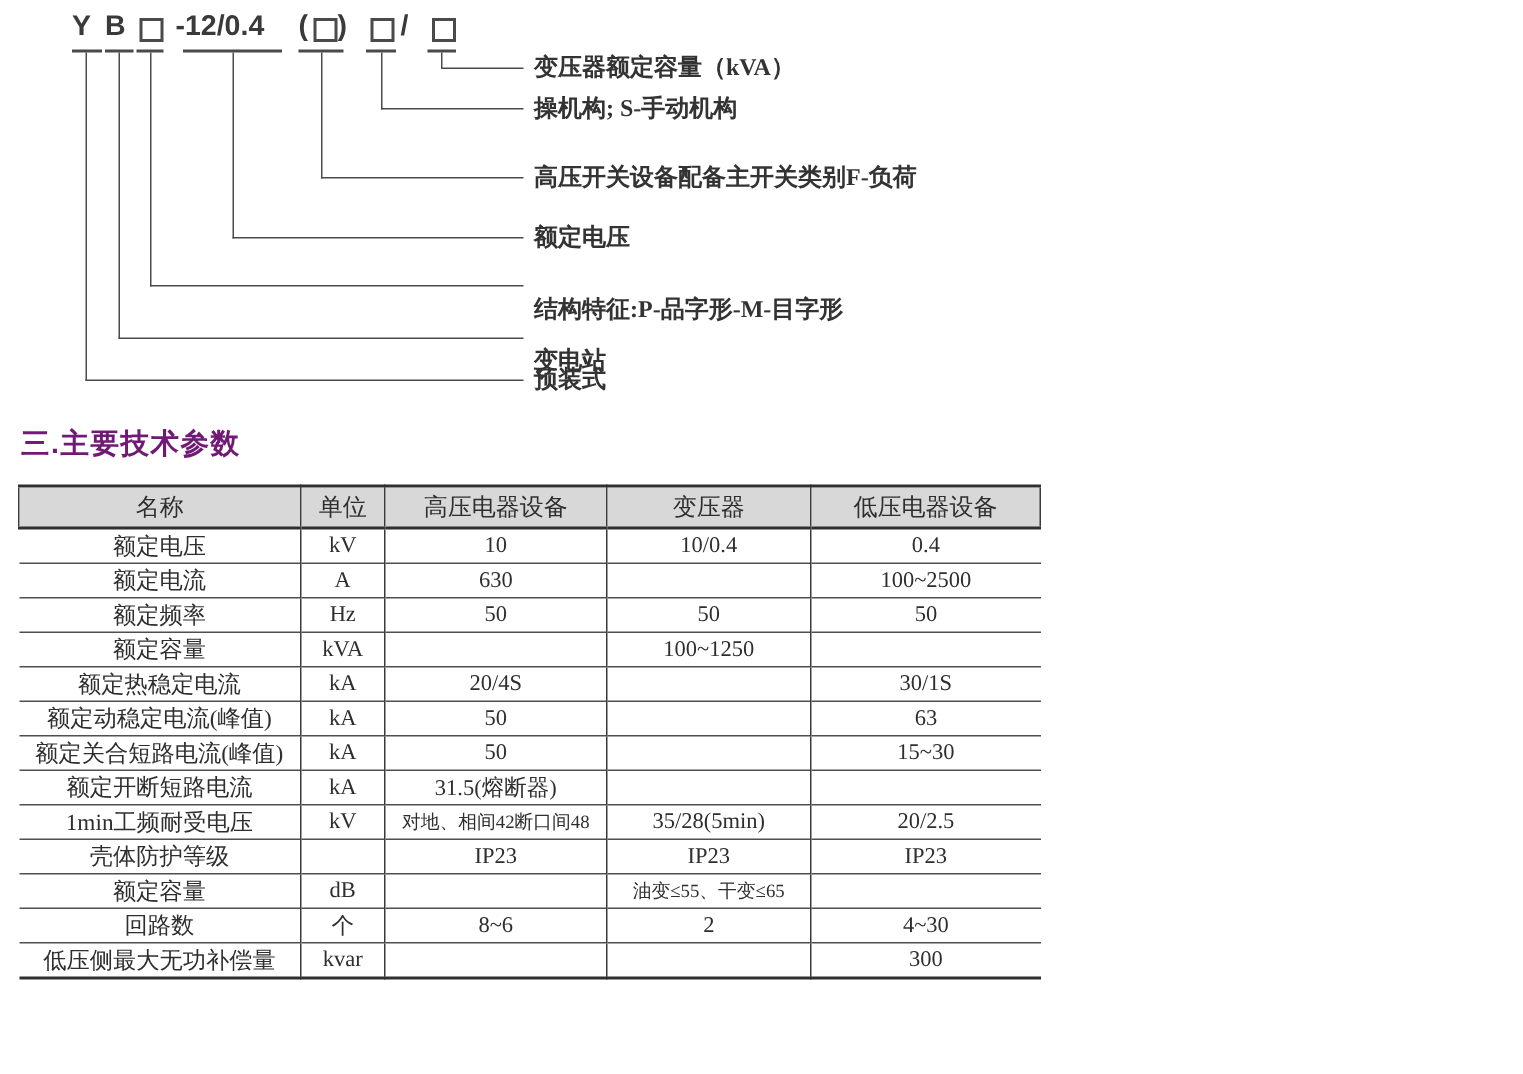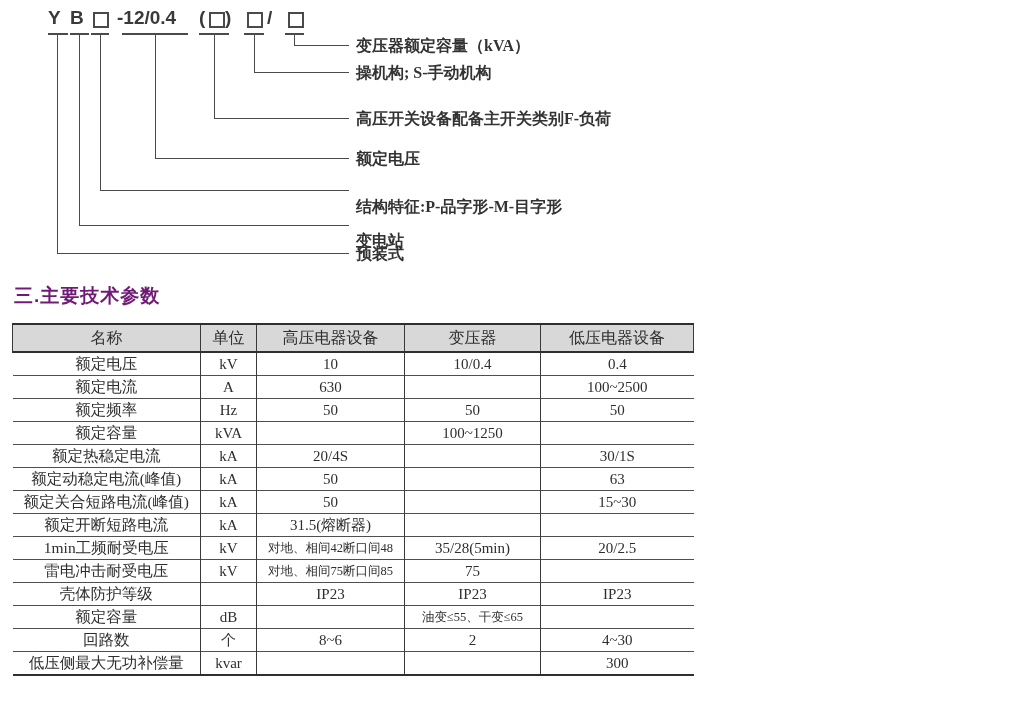--- a/index.html
+++ b/index.html
@@ -169,27 +169,20 @@
           <td></td>
         </tr>
         <tr>
           <td class="c-name">1min工频耐受电压</td>
           <td>kV</td>
           <td class="sm">对地、相间42断口间48</td>
           <td>35/28(5min)</td>
           <td>20/2.5</td>
         </tr>
         <tr>
-          <td class="c-name">雷电冲击耐受电压</td>
-          <td>kV</td>
-          <td class="sm">对地、相间75断口间85</td>
-          <td>75</td>
-          <td></td>
-        </tr>
-        <tr>
           <td class="c-name">壳体防护等级</td>
           <td></td>
           <td>IP23</td>
           <td>IP23</td>
           <td>IP23</td>
         </tr>
         <tr>
           <td class="c-name">额定容量</td>
           <td>dB</td>
           <td></td>

